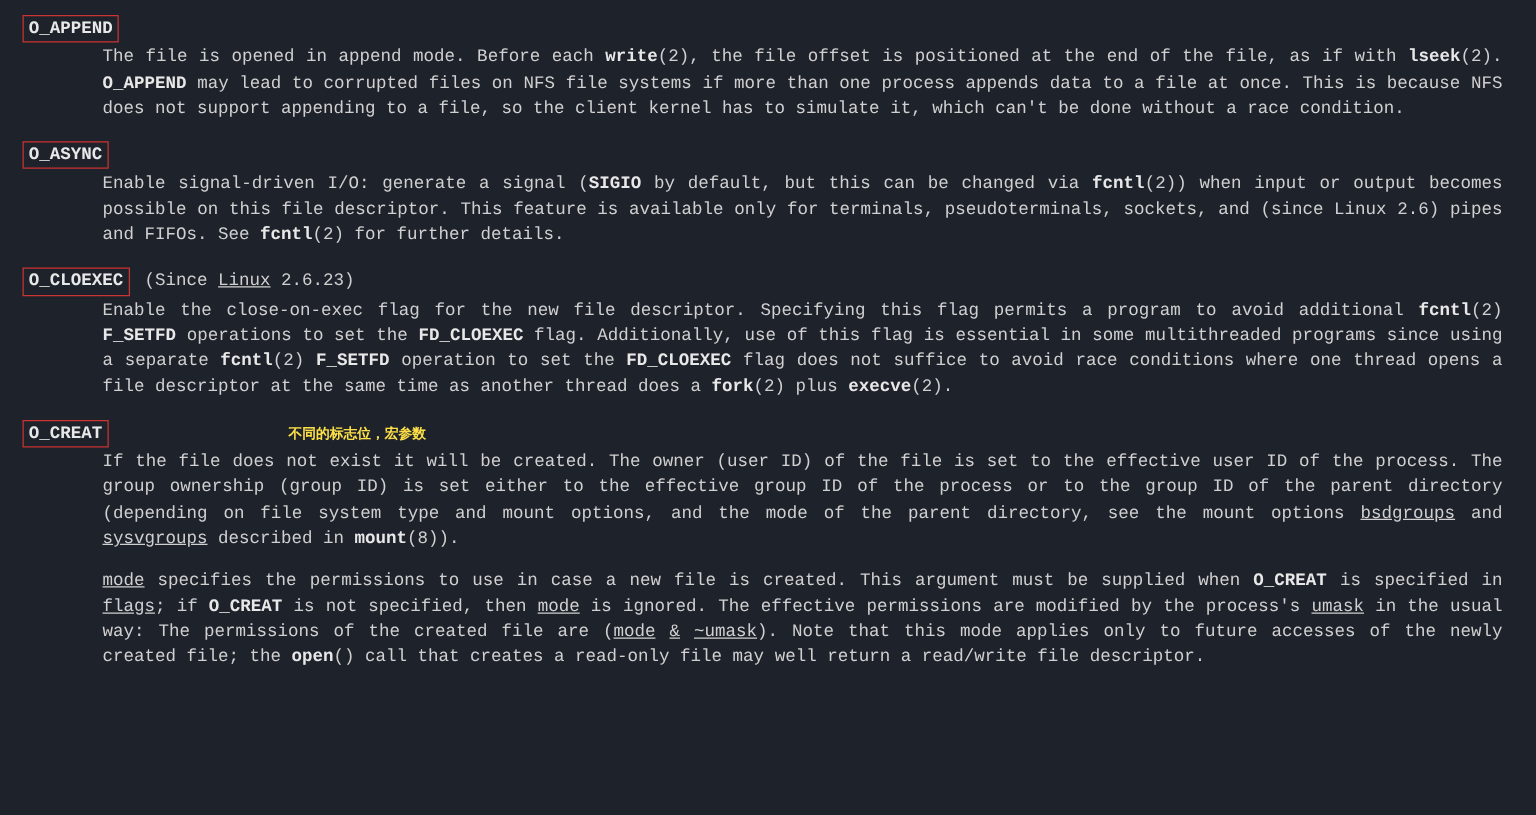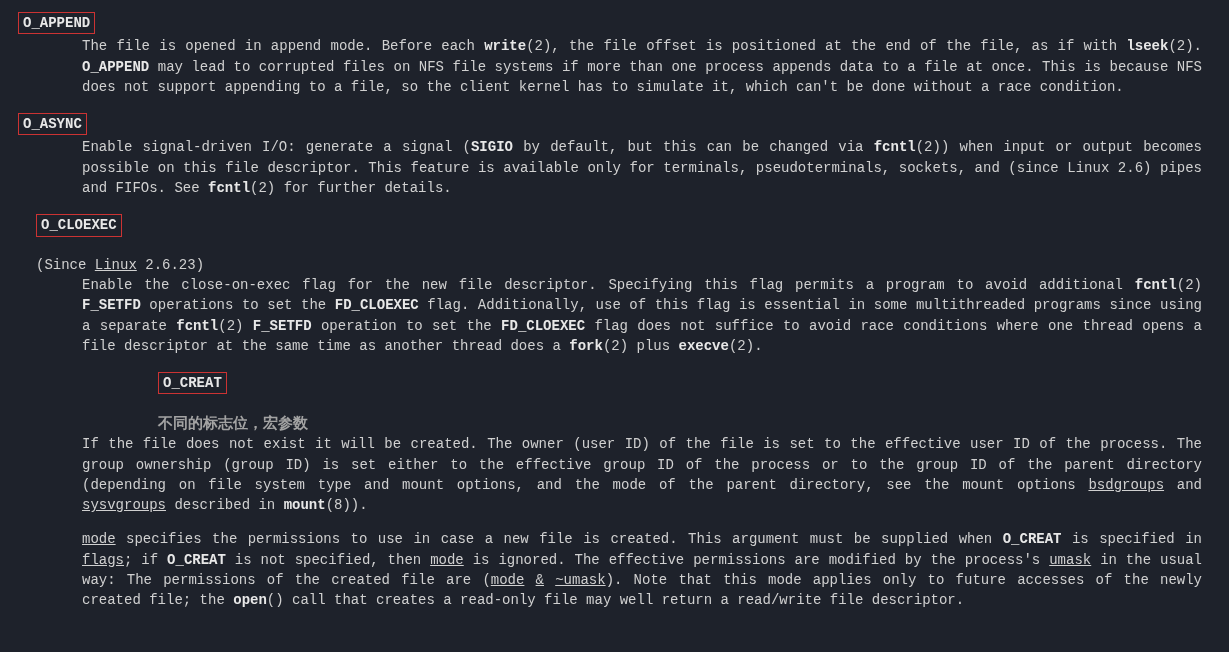--- a/index.html
+++ b/index.html
@@ -17,43 +17,42 @@
     color: #e8e8e8;
     font-weight: bold;
     display: inline-block;
     border: 1.5px solid #cc3333;
     padding: 0 4px;
     margin-bottom: 2px;
   }
   .header-line {
     display: flex;
     align-items: baseline;
-    gap: 16px;
-    flex-direction: column;
+    gap: 4px;
   }
   .since {
-    margin-left: 18px;
+    margin-left: 8px;
   }
   .desc {
     margin-left: 64px;
     margin-bottom: 16px;
     text-align: justify;
     text-justify: inter-word;
     max-width: 1120px;
   }
   .desc p {
     margin: 0 0 14px 0;
   }
   .desc p:last-child { margin-bottom: 0; }
   .b { font-weight: bold; color: #e8e8e8; margin-top: 12px; }
   .u { text-decoration: underline; }
   .annotation {
-    color: #a3a3a3;
+    color: #fde047;
     font-family: "Microsoft YaHei", sans-serif;
-    font-size: 15px;
+    font-size: 11px;
     margin-left: 140px;
     font-weight: bold;
   }
   .section { margin-bottom: 4px; }
 </style>
 </head>
 <body>
 
 <div class="section">
   <span class="flag-header">O_APPEND</span>

